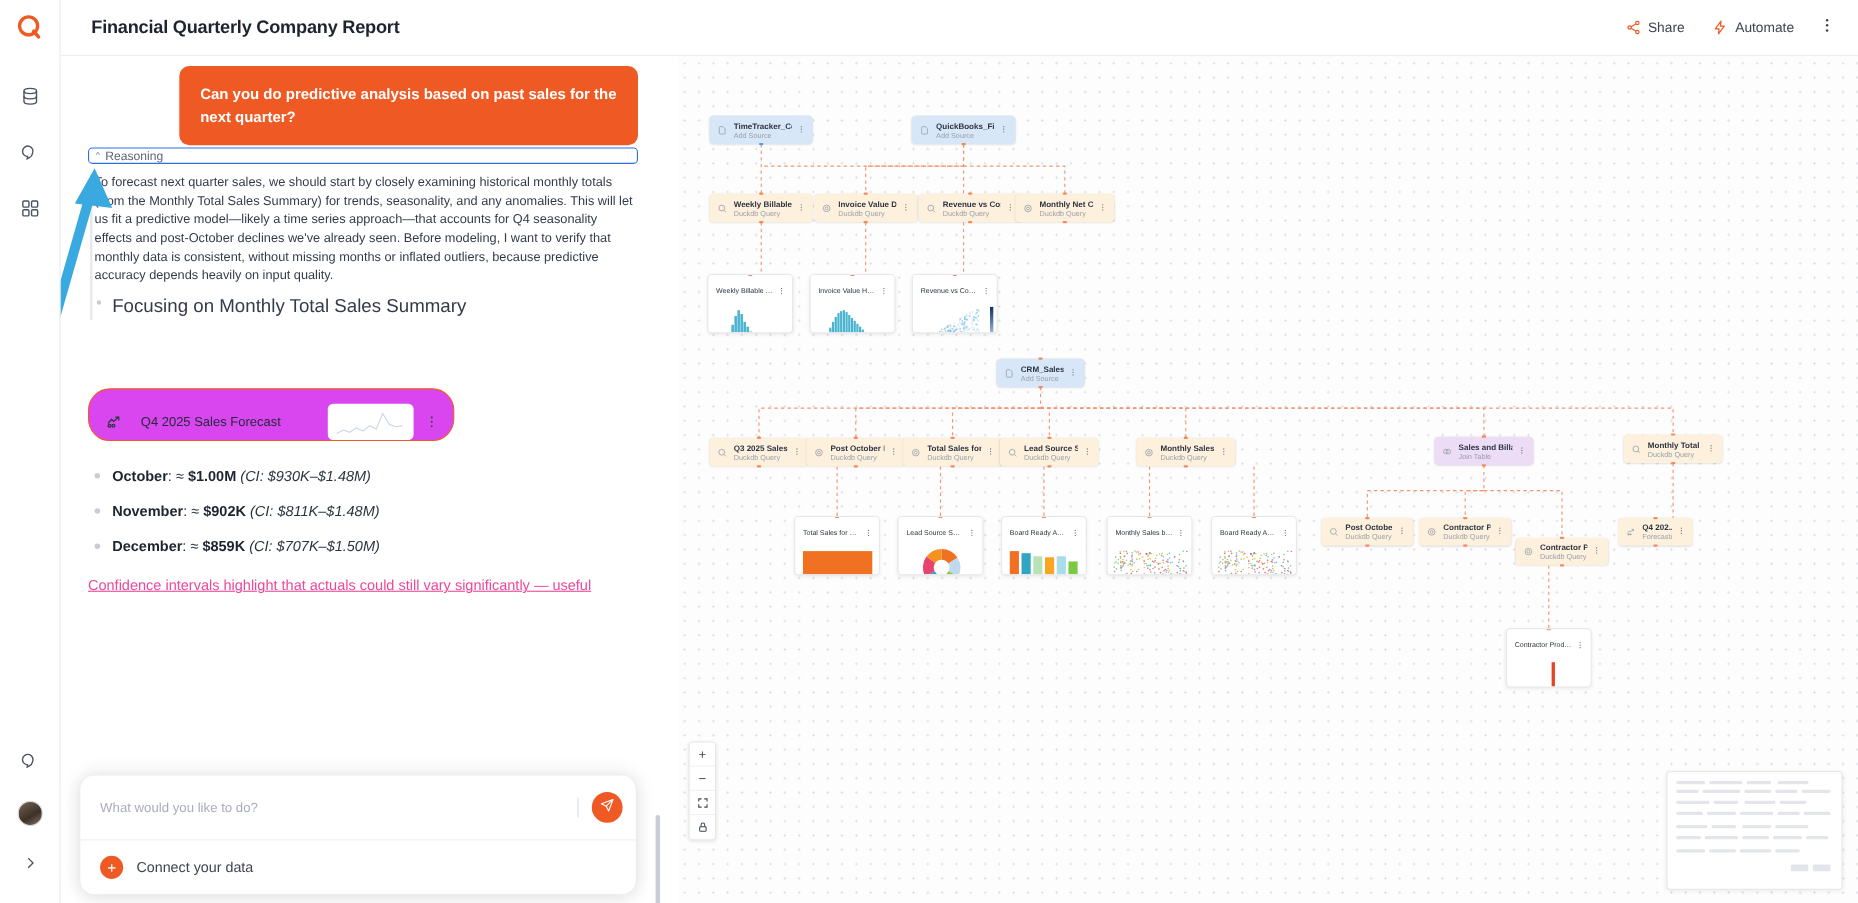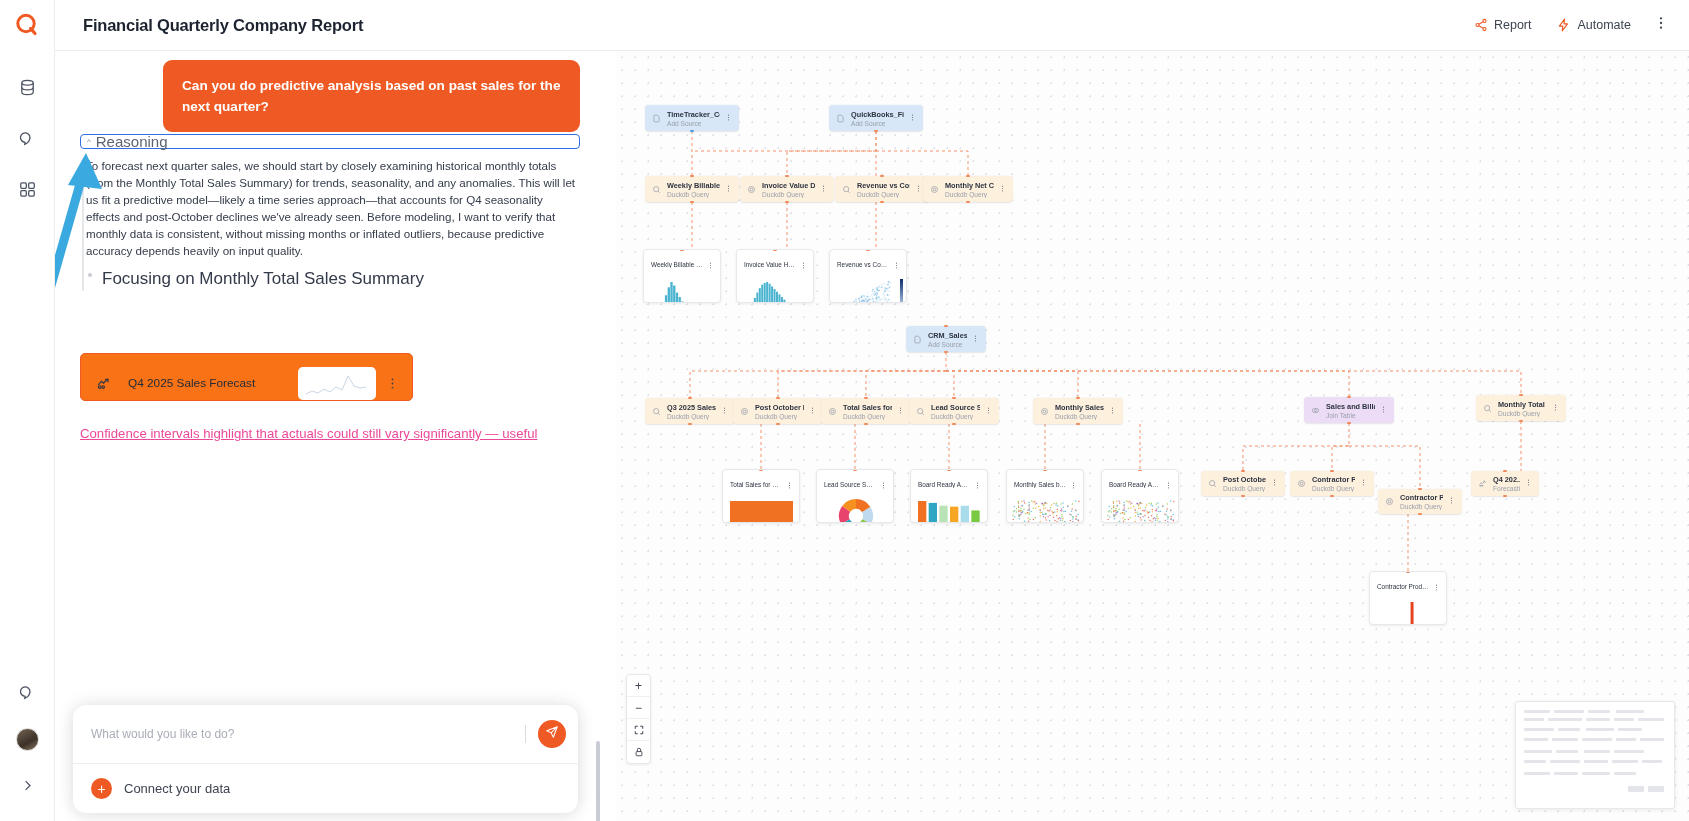--- a/index.html
+++ b/index.html
@@ -73,43 +73,43 @@
     font-weight: bold;
   }
 
   .reasoning-wrap { position: absolute; left: 25px; top: 83px; width: 500px; }
   .reasoning-head {
     border: 1.4px solid #2f6fe4; border-radius: 4px;
     height: 15px; display: flex; align-items: center;
     padding: 0 6px; gap: 5px; background: #fff;
   }
   .reasoning-head .caret { font-size: 8px; color: #7b8292; line-height: 1; }
-  .reasoning-head .lbl { font-size: 15px; color: #5d6475; }
+  .reasoning-head .lbl { font-size: 11px; color: #5d6475; }
   .reasoning-body {
     border-left: 2px solid #e5e7eb; margin-top: 9px;
     padding-left: 2px; margin-left: 2px;
   }
   .reasoning-body p {
     font-size: 11.6px; line-height: 1.46; color: #333a49;
     margin-bottom: 7px;
   }
   .reasoning-li {
     position: relative; font-size: 17px; line-height: 1.46;
     color: #333a49; padding-left: 16px; margin-bottom: 7px;
   }
   .reasoning-li::before {
     content: ""; position: absolute; left: 2px; top: 6px;
     width: 4px; height: 4px; border-radius: 50%; background: #c9ccd4;
   }
 
   
   .artifact {
     position: absolute; left: 25px; top: 302px; width: 333px; height: 48px;
-    border: 1.4px solid #ef5a24; border-radius: 5px;
-    background: #f97316; display: flex; align-items: center;
+    border: 1.4px solid #ef5a24; border-radius: 20px;
+    background: #d946ef; display: flex; align-items: center;
     padding: 12px 10px 0 14px; cursor: pointer;
   }
   .artifact .a-icon { color: #2e3545; display: flex; margin-right: 16px; }
   .artifact .a-title { font-size: 11.8px; color: #242b38; font-weight: normal; }
   .artifact .a-thumb {
     width: 78px; height: 33px; background: #fff; border-radius: 5px;
     margin-left: auto; margin-right: 6px; position: relative; overflow: hidden;
   }
   .artifact .a-kebab {
     width: 20px; display: flex; align-items: center; justify-content: center;
@@ -306,21 +306,21 @@
     <div class="top-actions">
       <div class="top-act">
         <span class="ic">
           <svg width="14" height="14" viewBox="0 0 24 24" fill="none" stroke="currentColor" stroke-width="1.9">
             <circle cx="18" cy="5" r="2.6"></circle>
               <circle cx="6" cy="12" r="2.6"></circle>
               <circle cx="18" cy="19" r="2.6"></circle>
             <path d="M8.3 10.8 15.7 6.6M8.3 13.2l7.4 4.2"></path>
           </svg>
         </span>
-        <span>Report</span>
+        <span>Share</span>
       </div>
       <div class="top-act">
         <span class="ic">
           <svg width="14" height="14" viewBox="0 0 24 24" fill="none" stroke="currentColor" stroke-width="1.9" stroke-linejoin="round">
             <path d="M13 2 4 14h6l-1 8 9-12h-6z"></path>
           </svg>
         </span>
         <span>Automate</span>
       </div>
       <div class="top-kebab">
@@ -1555,20 +1555,25 @@
         <span class="a-kebab">
           <svg width="13" height="13" viewBox="0 0 24 24" fill="currentColor">
               <circle cx="12" cy="4.5" r="1.7"></circle>
               <circle cx="12" cy="12" r="1.7"></circle>
               <circle cx="12" cy="19.5" r="1.7"></circle>
             </svg>
         </span>
       </div>
 
       <div class="answer">
+        <ul id="forecast-list">
+            <li><b>October</b>: ≈ <b>$1.00M</b> <i>(CI: $930K–$1.48M)</i></li>
+            <li><b>November</b>: ≈ <b>$902K</b> <i>(CI: $811K–$1.48M)</i></li>
+            <li><b>December</b>: ≈ <b>$859K</b> <i>(CI: $707K–$1.50M)</i></li>
+          </ul>
         <p class="fade">Confidence intervals highlight that actuals could still vary significantly — useful</p>
       </div>
     </div>
 
     <div class="chat-sb"></div>
 
     <div class="composer">
       <div class="composer-top">
         <input class="composer-input" type="text" placeholder="What would you like to do?" style="">
         <span class="composer-div"></span>

